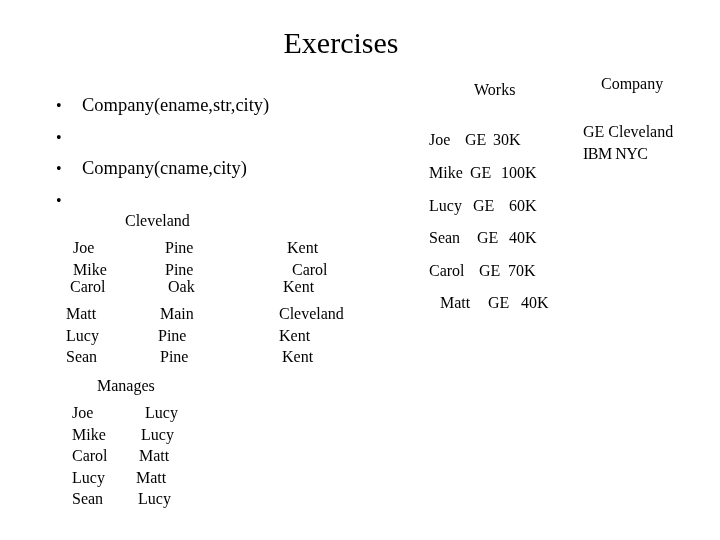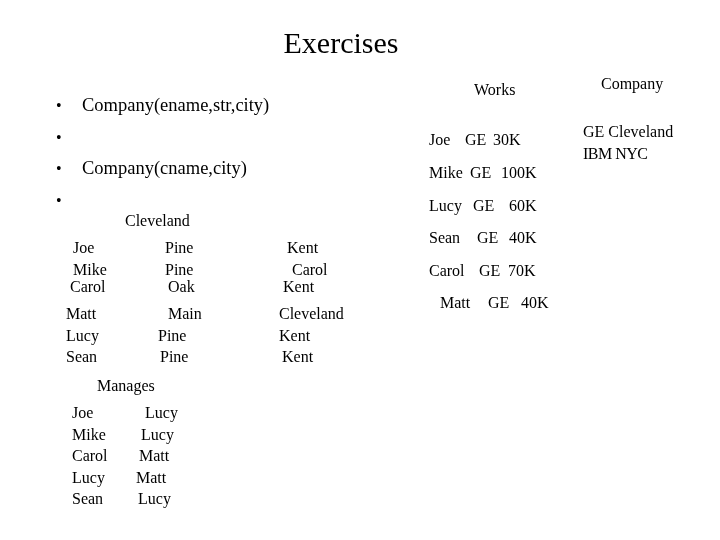--- a/index.html
+++ b/index.html
@@ -34,21 +34,21 @@
 
   <div class="abs small" style="left:73px; top:261px;">Mike</div>
   <div class="abs small" style="left:165px; top:261px;">Pine</div>
   <div class="abs small" style="left:292px; top:261px;">Carol</div>
 
   <div class="abs small" style="left:70px; top:278px;">Carol</div>
   <div class="abs small" style="left:168px; top:278px;">Oak</div>
   <div class="abs small" style="left:283px; top:278px;">Kent</div>
 
   <div class="abs small" style="left:66px; top:305px;">Matt</div>
-  <div class="abs small" style="left:168px; top:305px;text-align:center;">Main</div>
+  <div class="abs small" style="left:160px; top:305px;text-align:center;">Main</div>
   <div class="abs small" style="left:279px; top:305px;">Cleveland</div>
 
   <div class="abs small" style="left:66px; top:327px;">Lucy</div>
   <div class="abs small" style="left:158px; top:327px;">Pine</div>
   <div class="abs small" style="left:279px; top:327px;">Kent</div>
 
   <div class="abs small" style="left:66px; top:348px;">Sean</div>
   <div class="abs small" style="left:160px; top:348px;">Pine</div>
   <div class="abs small" style="left:282px; top:348px;">Kent</div>
 </div>

